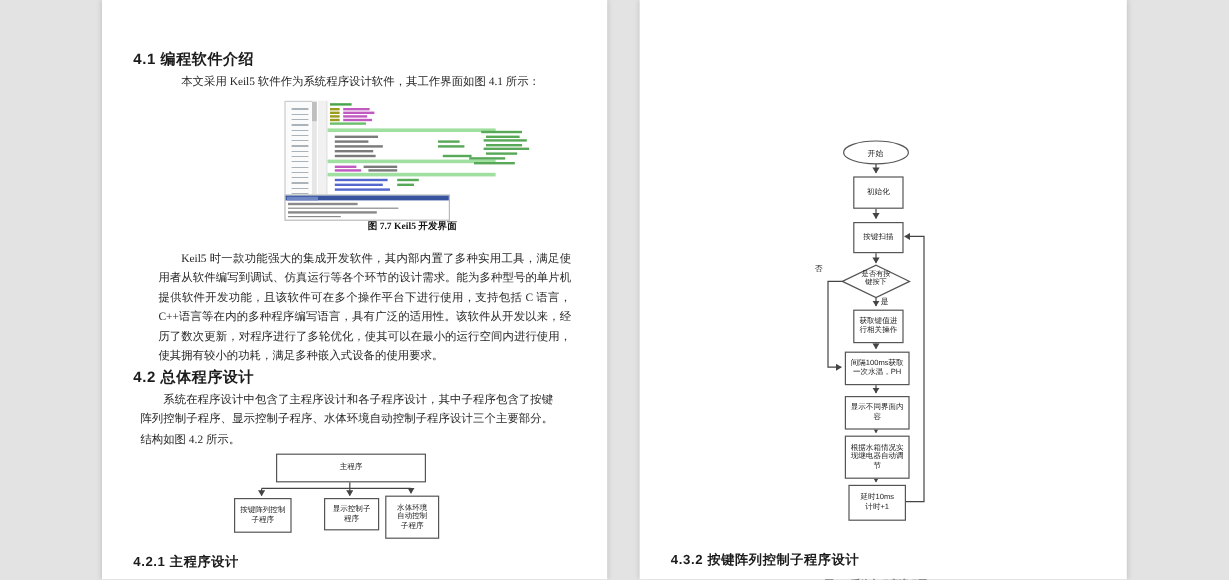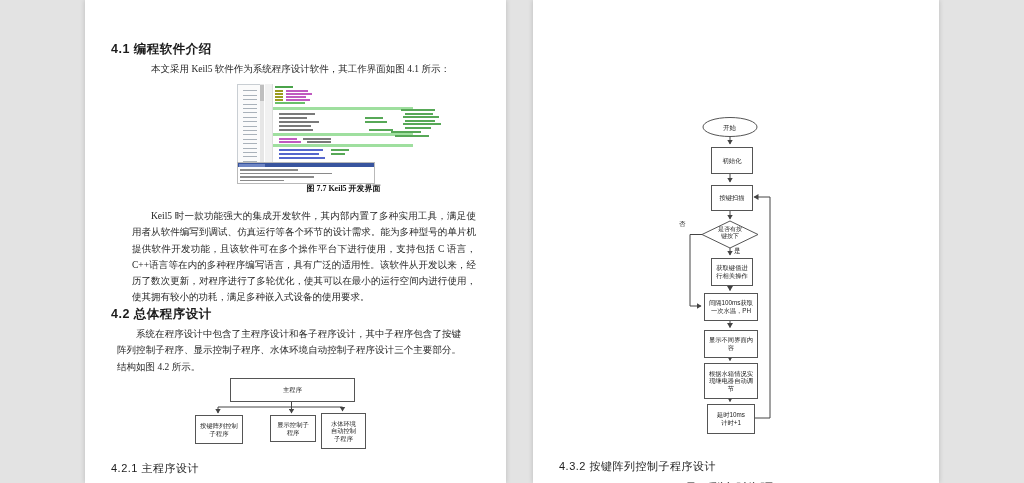--- a/index.html
+++ b/index.html
@@ -11,21 +11,21 @@
   }
   .page{position:absolute;top:0;background:#ffffff;height:483px;
         box-shadow:0 0 5px rgba(0,0,0,0.18);}
   #left-page{left:85px;width:421px;}
   #right-page{left:533px;width:406px;}
   .notch{position:absolute;background:#fafafa;border:1px solid #d8d8d8;border-top:none;}
   h1,h2,h3{margin:0;font-family:"Liberation Sans","DejaVu Sans",sans-serif;color:#1c1c1c;}
   .doc-title{position:absolute;top:8px;left:0;width:100%;text-align:center;
              font-size:14.5px;font-weight:bold;letter-spacing:1px;}
   .sec-h2{position:absolute;font-size:12.5px;font-weight:bold;letter-spacing:0.5px;}
-  .sec-h3{position:absolute;font-size:11px;font-weight:400;letter-spacing:0.5px;}
+  .sec-h3{position:absolute;font-size:11px;font-weight:700;letter-spacing:0.5px;}
   .body-p{position:absolute;font-size:9.5px;line-height:16.3px;text-align:justify;margin:0;}
   .indent{text-indent:2em;}
   .fig-caption{position:absolute;text-align:center;font-size:8px;font-weight:bold;color:#111;}
   
   #keil-fig{position:absolute;left:152px;top:84px;width:213px;height:98px;}
   #keil-fig .abs{position:absolute;}
   
   .diag-box{position:absolute;border:1px solid #555;background:#fff;
             font-family:"Liberation Sans","DejaVu Sans",sans-serif;
             font-size:6.3px;line-height:7.6px;color:#222;

